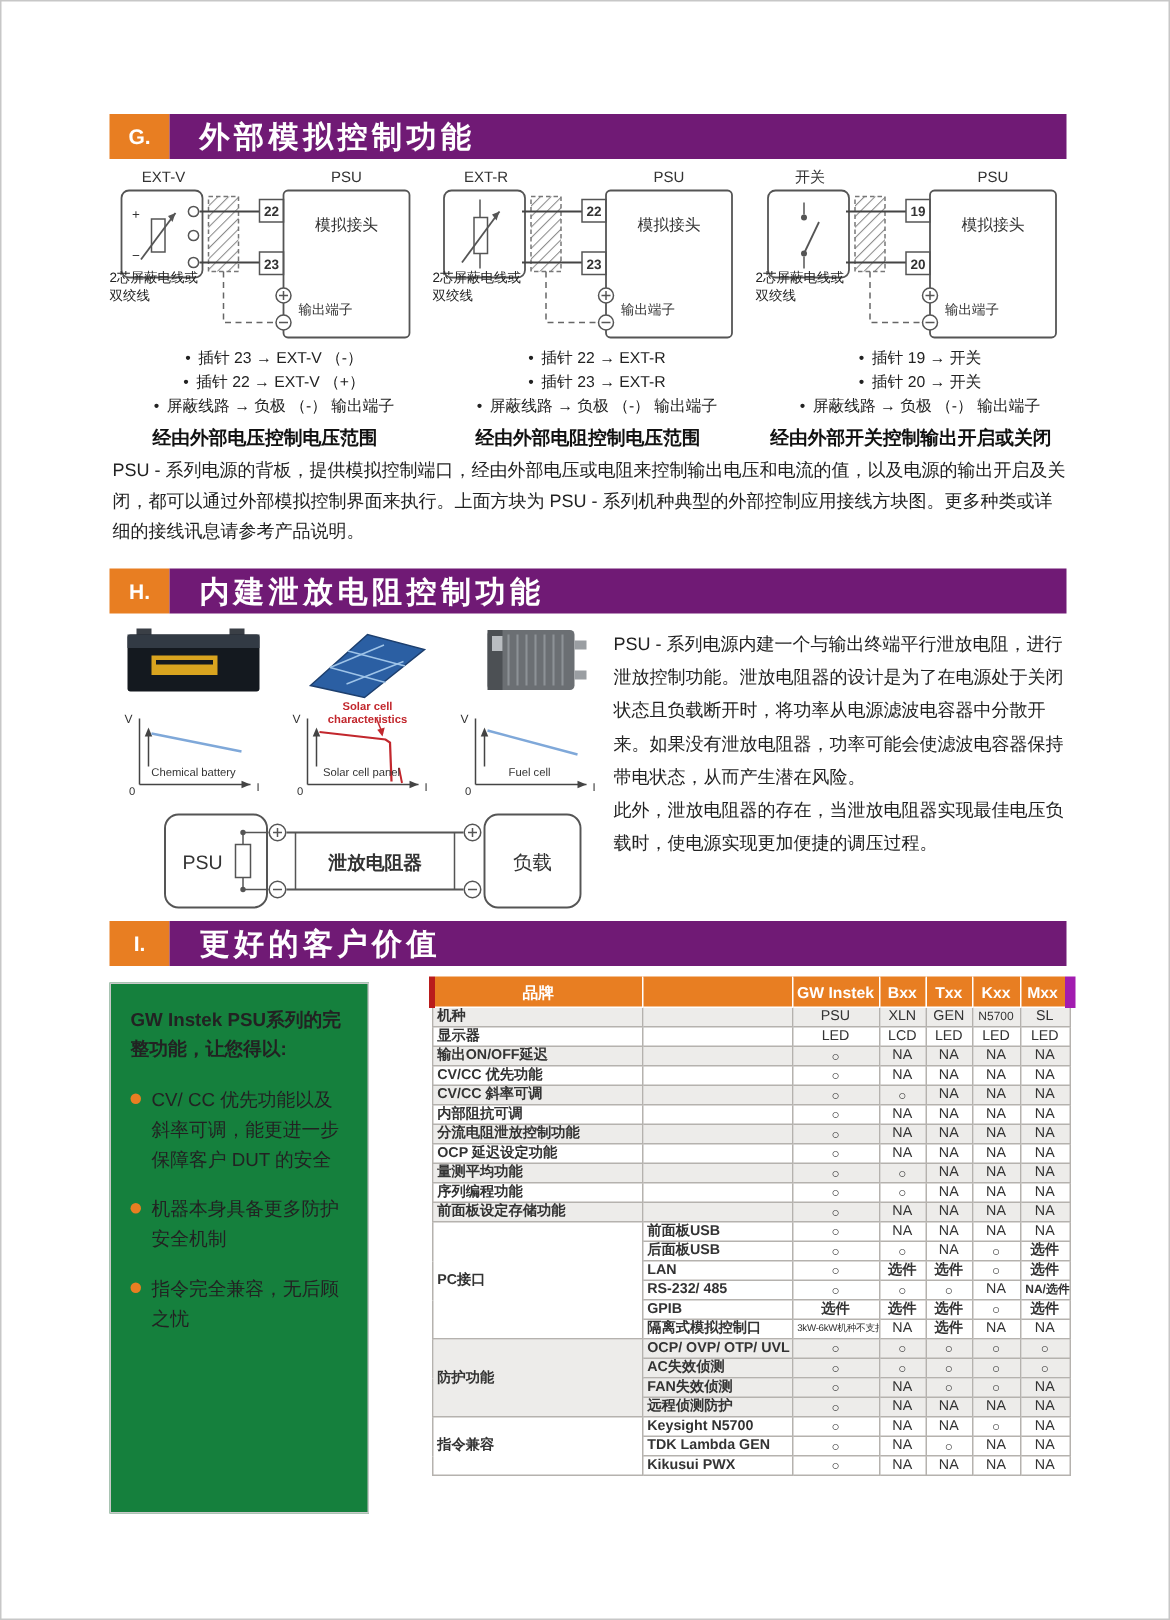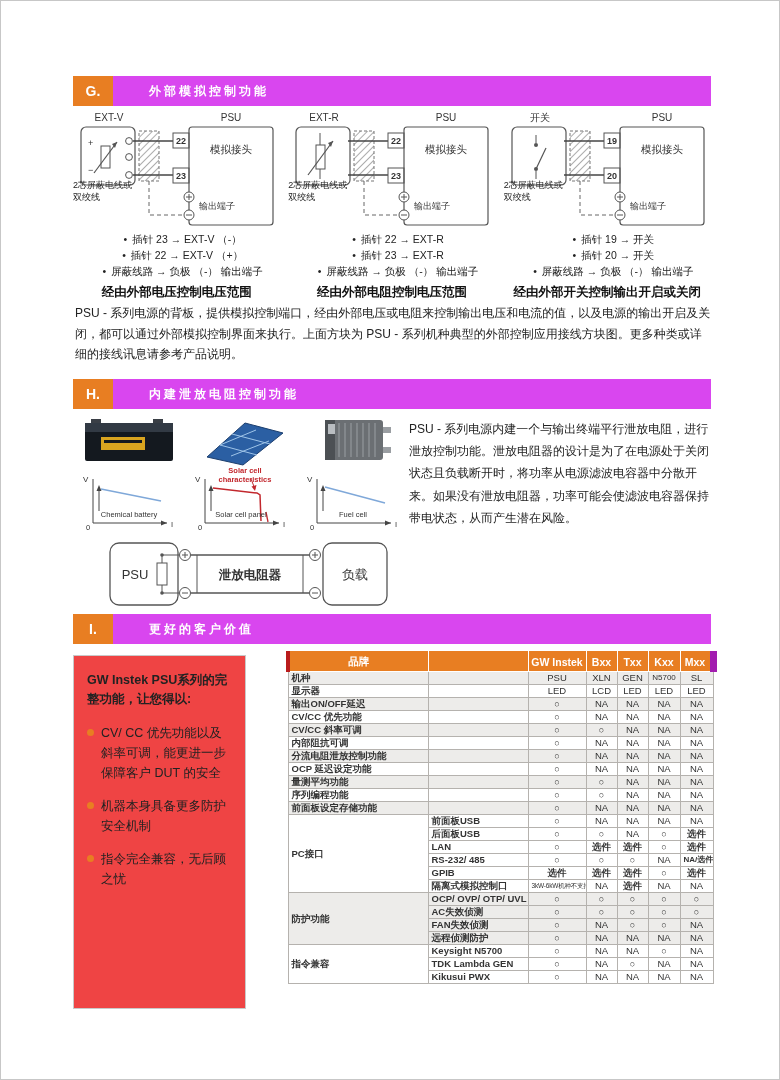--- a/index.html
+++ b/index.html
@@ -4,21 +4,21 @@
 <style>
   *{margin:0;padding:0;box-sizing:border-box}
   html,body{width:780px;height:1080px;background:#fff;}
   body{font-family:"Liberation Sans","DejaVu Sans",sans-serif;color:#333;position:relative;}
   .page{position:absolute;inset:0;border:1px solid #c7c7c7;background:#fff;}
   svg text{font-family:"Liberation Sans","DejaVu Sans",sans-serif;fill:#333;}
 
   
   .sec-header{position:absolute;left:72px;width:638px;height:30px;display:flex;}
   .sec-letter{width:40px;background:#e87e22;color:#fff;font-weight:bold;font-size:14px;display:flex;align-items:center;justify-content:center;}
-  .sec-title{flex:1;background:#d946ef;color:#fff;font-weight:bold;font-size:12px;display:flex;align-items:center;padding-left:36px;letter-spacing:3px;}
+  .sec-title{flex:1;background:#701a75;color:#fff;font-weight:bold;font-size:20px;display:flex;align-items:center;padding-left:20px;letter-spacing:3px;}
 
   
   #g-diagrams{position:absolute;top:110px;left:72px;width:638px;display:flex;gap:8px;}
   .diagram{width:211px;position:relative;}
   .diagram svg{display:block}
   .cable-label{position:absolute;left:0;top:68px;width:66px;font-size:9px;line-height:1.35;text-align:left;color:#222;}
   .diagram ul{list-style:none;margin:3px 0 0 12px;text-align:center;}
   .diagram li{font-size:10.5px;line-height:1.5;color:#222;}
   .diagram li::before{content:"•";margin-right:5px;}
   .caption{font-size:12.5px;font-weight:bold;color:#111;text-align:center;margin-top:5px;}
@@ -27,21 +27,21 @@
   
   #h-left{position:absolute;top:414px;left:76px;width:330px;}
   .h-figures{display:flex;gap:8px;}
   .h-fig{width:104px;position:relative;display:flex;flex-direction:column;align-items:center;}
   .solar-annot{position:absolute;top:52px;left:18px;width:76px;text-align:center;color:#c2272d;font-size:7.5px;line-height:1.15;font-weight:bold;}
   #h-bleed{margin:6px 0 0 28px;}
   #h-right{position:absolute;top:417px;left:408px;width:302px;font-size:12px;line-height:1.85;color:#222;}
   #h-right p + p{margin-top:0px;}
 
   
-  #i-sidebar{position:absolute;top:654px;left:72px;width:173px;height:354px;border:1px solid #c9c9c9;background:#ef4444;padding:15px 13px;}
+  #i-sidebar{position:absolute;top:654px;left:72px;width:173px;height:354px;border:1px solid #c9c9c9;background:#15803d;padding:15px 13px;}
   #i-sidebar h3{font-size:12.5px;line-height:1.55;color:#222;font-weight:bold;}
   #i-sidebar ul{list-style:none;margin-top:13px;}
   #i-sidebar li{font-size:12.5px;line-height:1.6;color:#222;margin-bottom:13px;padding-left:14px;position:relative;}
   #i-sidebar li::before{content:"";position:absolute;left:0;top:6px;width:7px;height:7px;border-radius:50%;background:#e87e22;}
 
   #cmp-wrap{position:absolute;top:650px;left:285px;width:425px;}
   table.cmp{border-collapse:collapse;width:425px;table-layout:fixed;}
   .cmp th{background:#e87e22;color:#fff;font-size:10.5px;font-weight:bold;height:20px;border:1px solid #fff;border-top:1px solid #e87e22;text-align:center;}
   .cmp th:first-child{border-left:4px solid #b91c1c;}
   .cmp th:last-child{border-right:7px solid #a21caf;}
@@ -315,20 +315,21 @@
         <line x1="210" y1="15" x2="210" y2="21" stroke="#555"></line>
       <circle cx="210" cy="56" r="5.5" fill="#fff" stroke="#555"></circle>
       <line x1="207" y1="56" x2="213" y2="56" stroke="#555"></line>
       <rect x="218" y="6" width="64" height="62" rx="9" fill="none" stroke="#555" stroke-width="1.3"></rect>
       <text x="250" y="42" font-size="13" text-anchor="middle">负载</text>
     </svg>
   </div>
 
   <div id="h-right">
     <p>PSU - 系列电源内建一个与输出终端平行泄放电阻，进行泄放控制功能。泄放电阻器的设计是为了在电源处于关闭状态且负载断开时，将功率从电源滤波电容器中分散开来。如果没有泄放电阻器，功率可能会使滤波电容器保持带电状态，从而产生潜在风险。</p>
+    <p>此外，泄放电阻器的存在，当泄放电阻器实现最佳电压负载时，使电源实现更加便捷的调压过程。</p>
   </div>
 
   <div class="sec-header" style="top:613px">
     <div class="sec-letter">I.</div>
     <div class="sec-title">更好的客户价值</div>
   </div>
 
   <div id="i-sidebar">
     <h3>GW Instek PSU系列的完整功能，让您得以:</h3>
     <ul>

